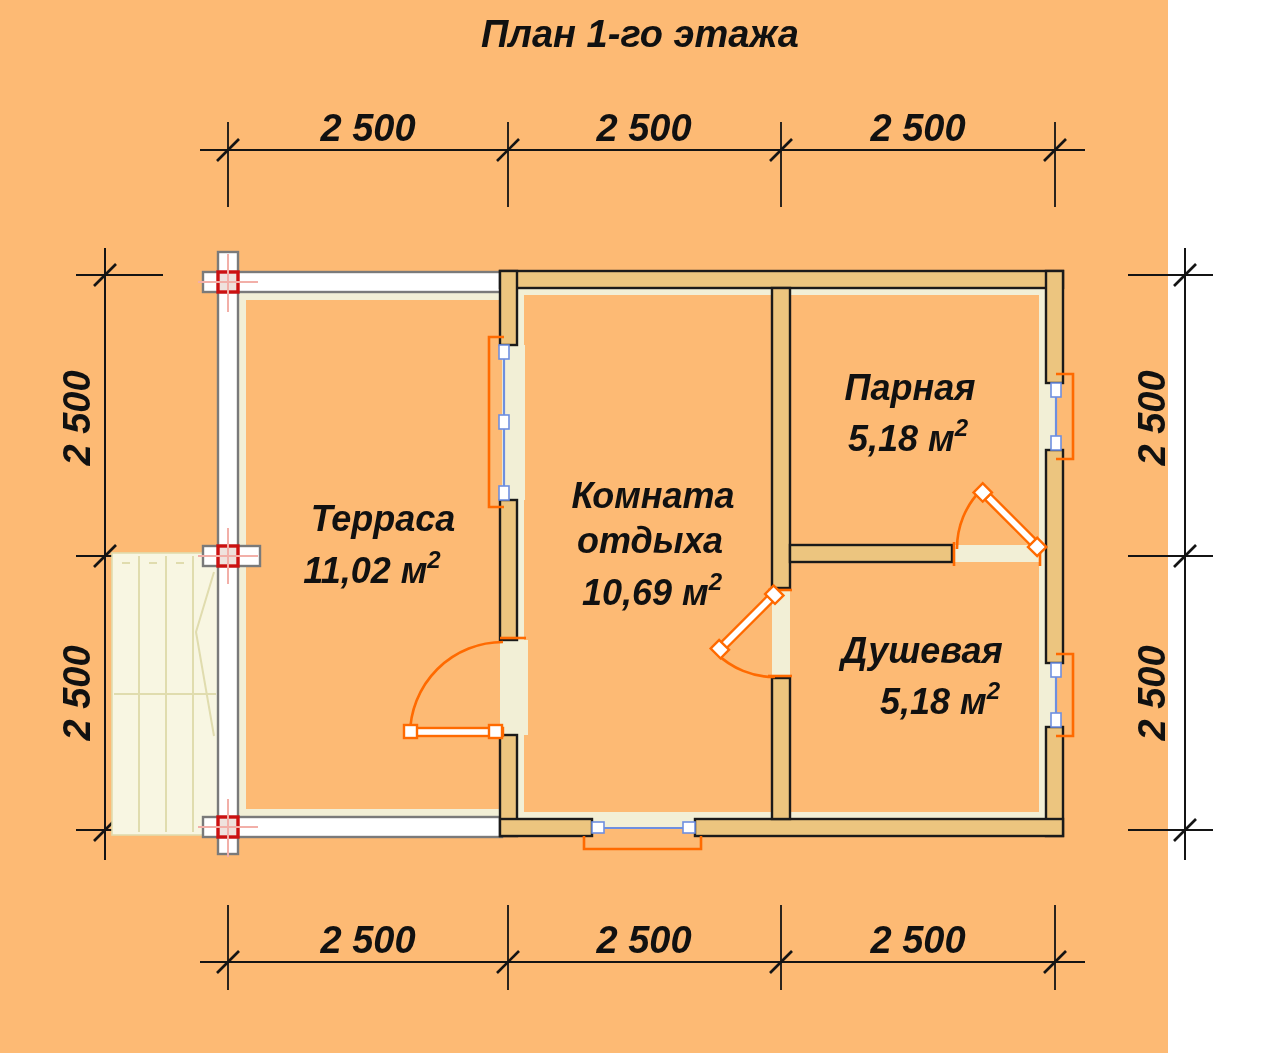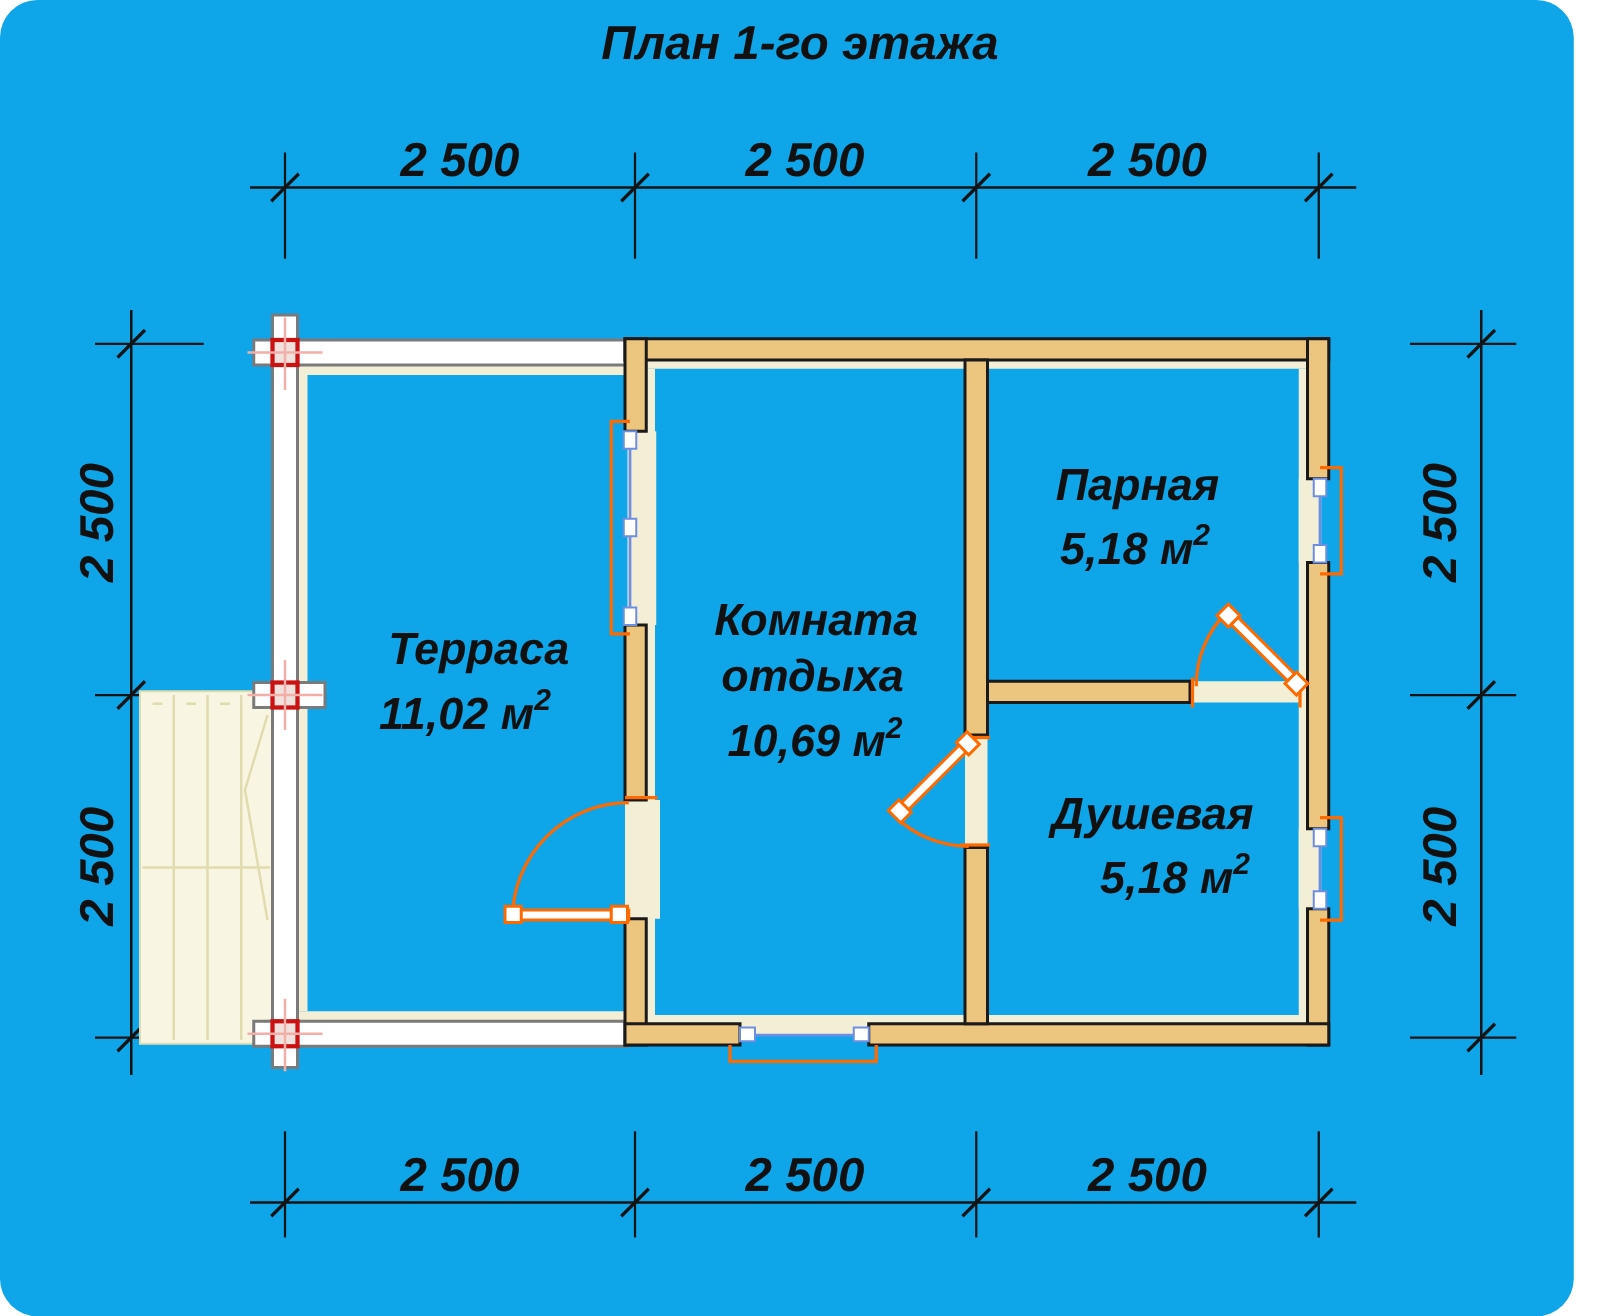--- a/index.html
+++ b/index.html
@@ -1,16 +1,16 @@
 <!DOCTYPE html>
 <html style="--wall_fill: #ECC57F; --wall_outline: #1a1a1a; --lining_fill: #F2EFD6; --beam_outline: #7a7a7a; --post_marker: #CC1111; --post_crosshair: #F2AFA8; --stairs_fill: #F8F6E2; --stairs_line: #E0DCAE; --door_window: #FF6A00; --window_glass: #6E8FE0; --dim_color: #141414;"><head>
 <meta charset="utf-8">
 <style>
   html,body { margin:0; padding:0; background:#ffffff; }
-  .page { width:1259px; height:1053px; position:relative; background:#0ea5e9;border-radius:30px; }
+  .page { width:1168px; height:1053px; position:relative; background:#fdba74; }
   svg { display:block; }
 
   .wall        { fill:var(--wall_fill,#ECC57F); stroke:var(--wall_outline,#1a1a1a); stroke-width:2.4; }
   .lining      { fill:var(--lining_fill,#F2EFD6); stroke:none; }
   .beam        { fill:#ffffff; stroke:var(--beam_outline,#7a7a7a); stroke-width:2.4; }
   .post-square { fill:#EFE2DD; stroke:var(--post_marker,#CC1111); stroke-width:3.4; }
   .crosshair   { stroke:var(--post_crosshair,#F2AFA8); stroke-width:2; }
   .stairs-bg   { fill:var(--stairs_fill,#F8F6E2); stroke:var(--stairs_line,#E0DCAE); stroke-width:1.6; }
   .stair-line  { stroke:var(--stairs_line,#E0DCAE); stroke-width:2; fill:none; }
   .door        { stroke:var(--door_window,#FF6A00); stroke-width:2.6; fill:none; }

